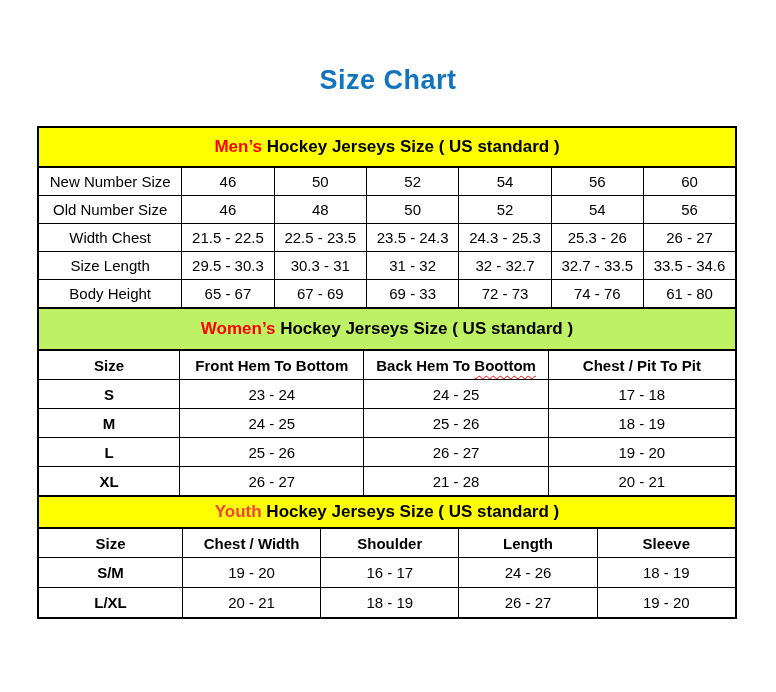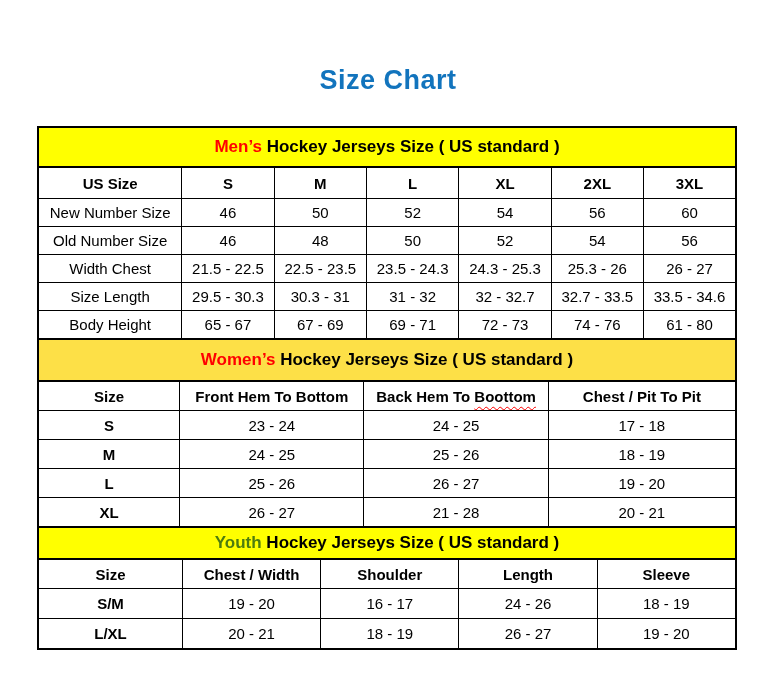--- a/index.html
+++ b/index.html
@@ -72,29 +72,20 @@
         <col style="width:13.23%">
       <col style="width:13.23%">
         <col style="width:13.23%">
         <col style="width:13.23%">
         <col style="width:13.25%">
     </colgroup>
     <tbody>
         <tr>
       <td colspan="7" class="band-cell" style="background:#FFFF00;"><span style="color:#FF0000;">Men’s</span><span> Hockey Jerseys Size ( US standard )</span></td>
     </tr>
-    <tr>
-      <td class="hdr">US Size</td>
-      <td class="hdr">S</td>
-      <td class="hdr">M</td>
-      <td class="hdr">L</td>
-      <td class="hdr">XL</td>
-      <td class="hdr">2XL</td>
-      <td class="hdr">3XL</td>
-    </tr>
     <tr class="row-m">
       <td>New Number Size</td>
       <td>46</td>
       <td>50</td>
       <td>52</td>
       <td>54</td>
       <td>56</td>
       <td>60</td>
     </tr>
     <tr class="row-m">
@@ -121,38 +112,38 @@
       <td>30.3 - 31</td>
       <td>31 - 32</td>
       <td>32 - 32.7</td>
       <td>32.7 - 33.5</td>
       <td>33.5 - 34.6</td>
     </tr>
     <tr class="row-m">
       <td>Body Height</td>
       <td>65 - 67</td>
       <td>67 - 69</td>
-      <td>69 - 71</td>
+      <td>69 - 33</td>
       <td>72 - 73</td>
       <td>74 - 76</td>
       <td>61 - 80</td>
     </tr>
   </tbody>
     </table>
 
   <table class="chart-table stacked">
     <colgroup>
       <col style="width:20.3%">
         <col style="width:26.4%">
         <col style="width:26.4%">
         <col style="width:26.9%">
     </colgroup>
     <tbody>
         <tr>
-      <td colspan="4" class="band-cell band-women" style="background:#fde047;"><span style="color:#FF0000;">Women’s</span><span> Hockey Jerseys Size ( US standard )</span></td>
+      <td colspan="4" class="band-cell band-women" style="background:#bef264;"><span style="color:#FF0000;">Women’s</span><span> Hockey Jerseys Size ( US standard )</span></td>
     </tr>
     <tr>
       <td class="hdr hdr-mid">Size</td>
       <td class="hdr hdr-mid">Front Hem To Bottom</td>
       <td class="hdr hdr-mid"><span>Back Hem To </span><span class="wavy">Boottom</span></td>
       <td class="hdr hdr-mid">Chest / Pit To Pit</td>
     </tr>
     <tr class="row-w">
       <td class="lbl">S</td>
       <td>23 - 24</td>
@@ -183,21 +174,21 @@
   <table class="chart-table stacked">
     <colgroup>
       <col style="width:20.7%">
         <col style="width:19.8%">
         <col style="width:19.8%">
         <col style="width:19.8%">
         <col style="width:19.9%">
     </colgroup>
     <tbody>
         <tr>
-      <td colspan="5" class="band-cell band-youth" style="background:#FFFF00;"><span style="color:#4d7c0f;">Youth</span><span> Hockey Jerseys Size ( US standard )</span></td>
+      <td colspan="5" class="band-cell band-youth" style="background:#FFFF00;"><span style="color:#ef4444;">Youth</span><span> Hockey Jerseys Size ( US standard )</span></td>
     </tr>
     <tr>
       <td class="hdr hdr-mid">Size</td>
       <td class="hdr hdr-mid">Chest / Width</td>
       <td class="hdr hdr-mid">Shoulder</td>
       <td class="hdr hdr-mid">Length</td>
       <td class="hdr hdr-mid">Sleeve</td>
     </tr>
     <tr class="row-y">
       <td class="lbl">S/M</td>

